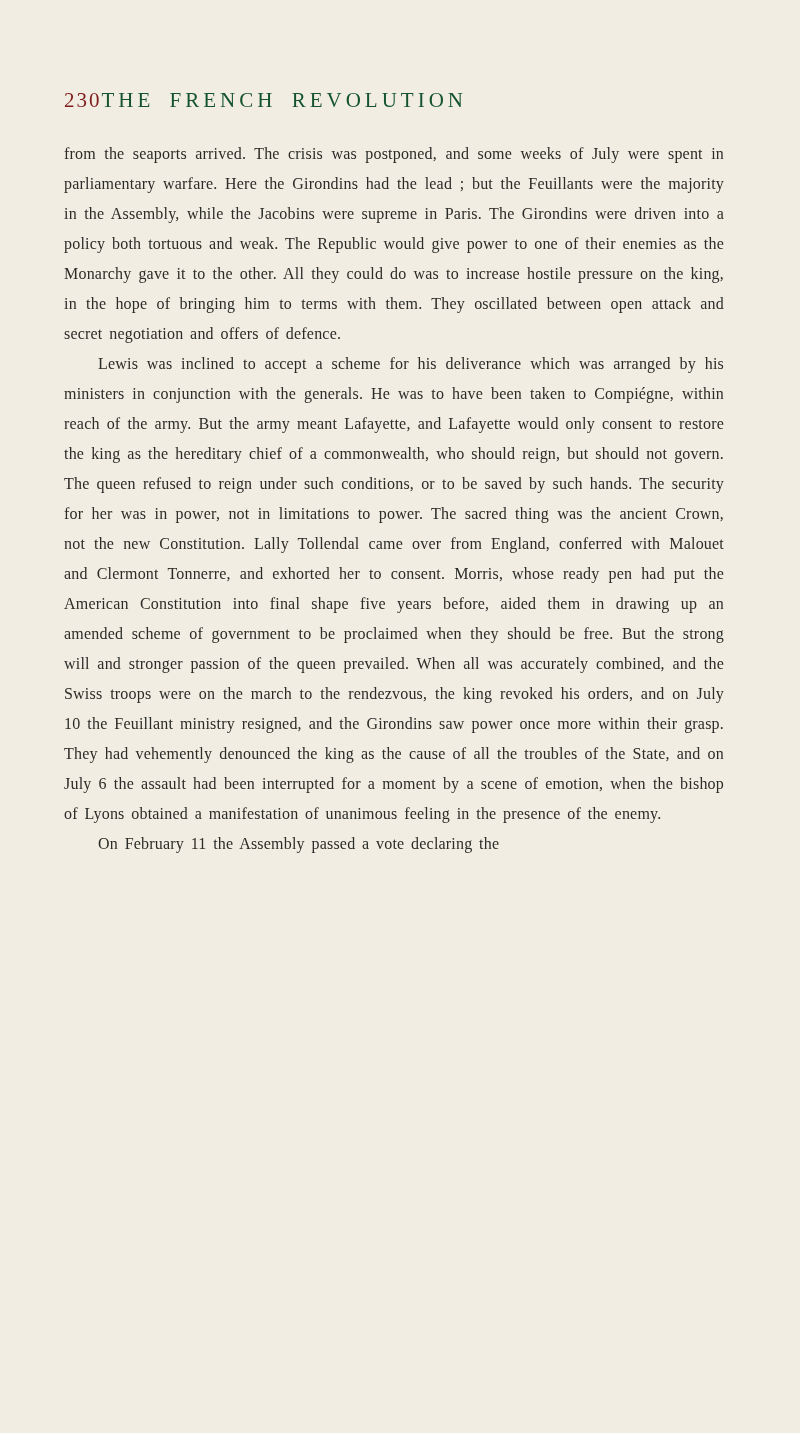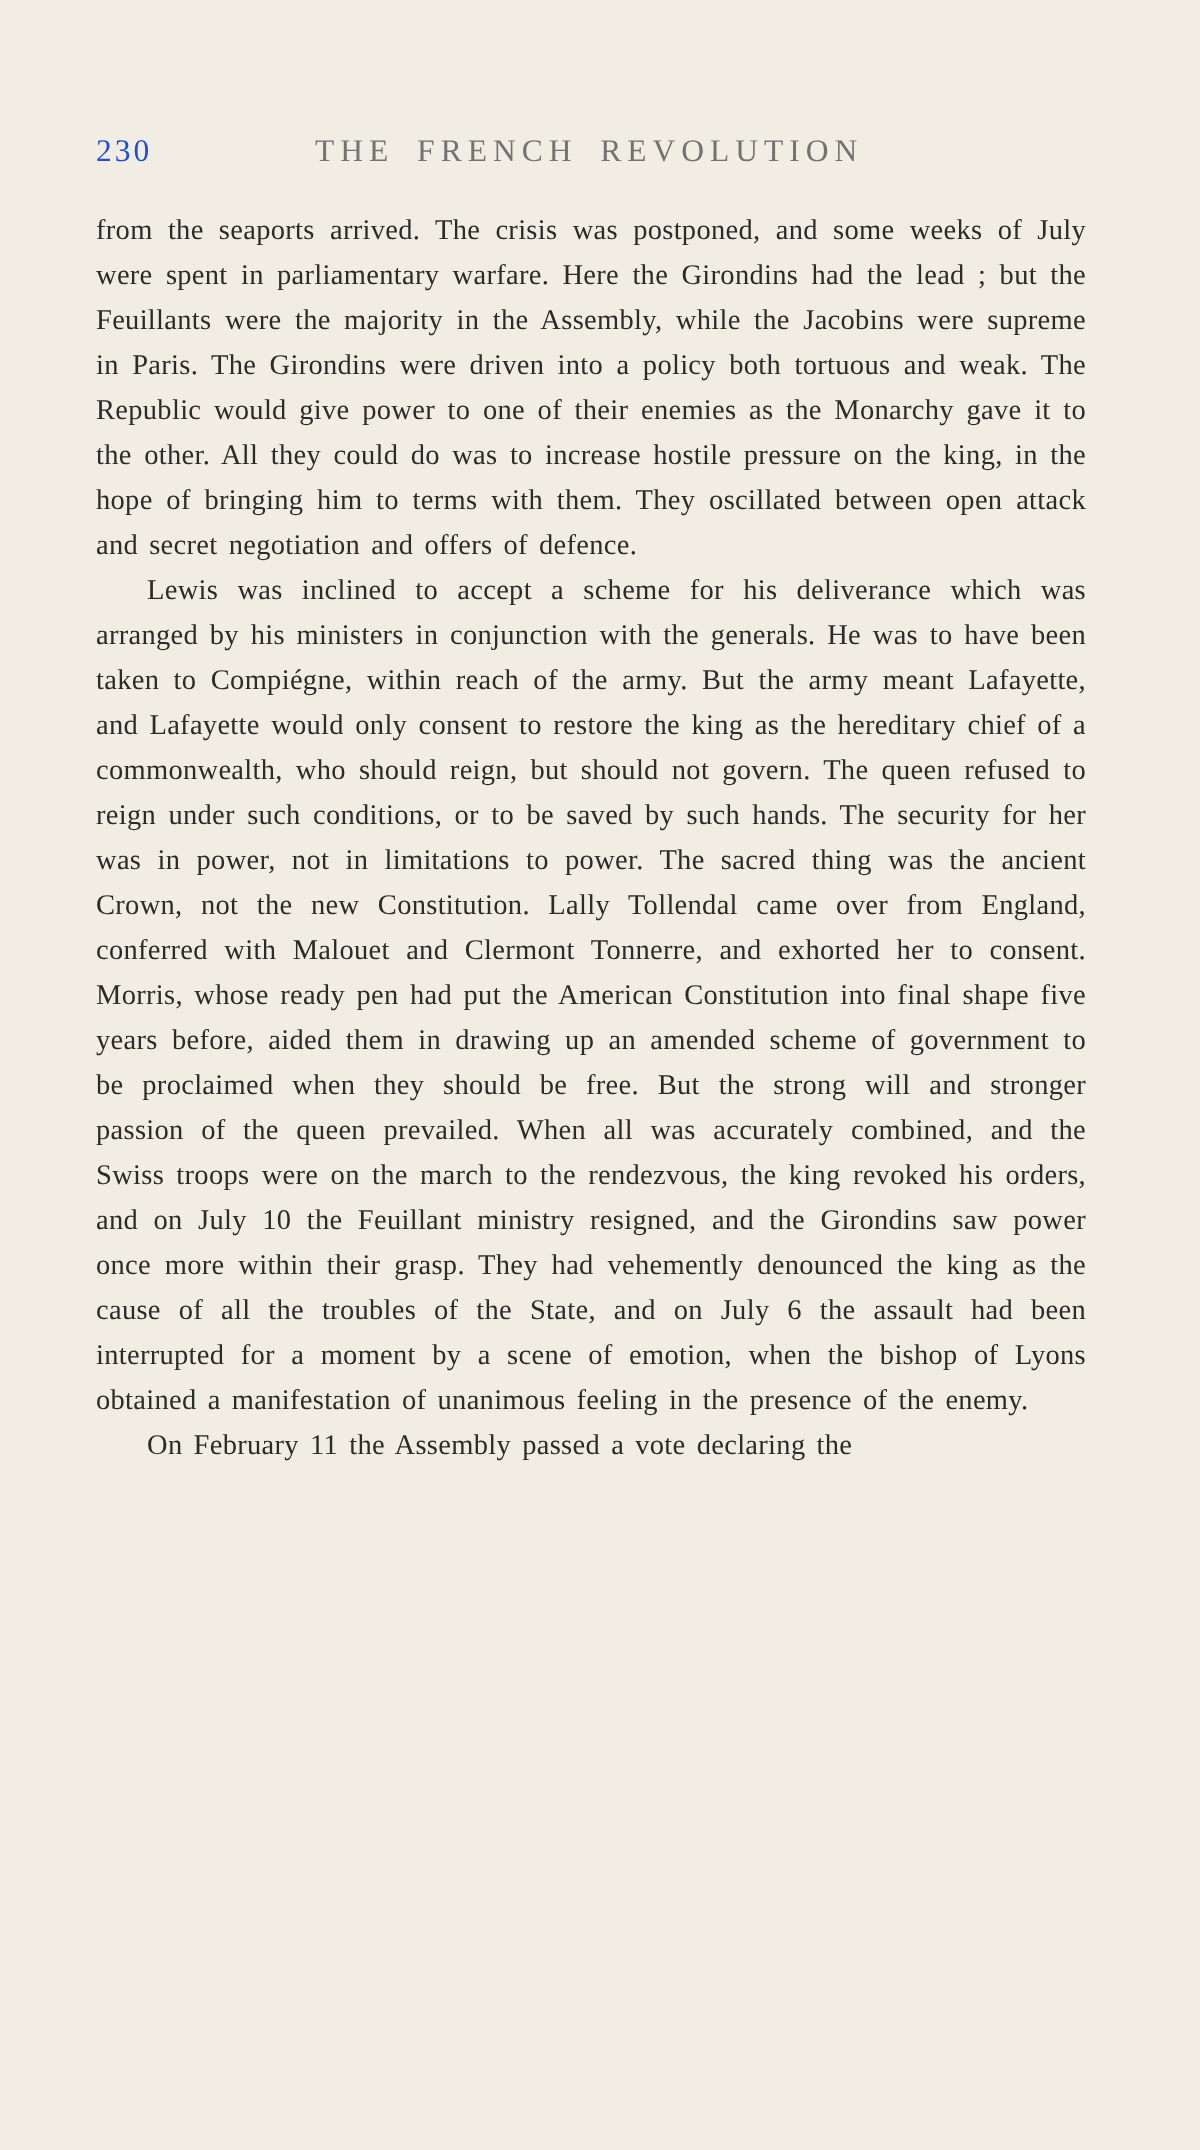--- a/index.html
+++ b/index.html
@@ -22,33 +22,33 @@
     position: relative;
   }
   .running-head {
     display: flex;
     align-items: baseline;
     margin-bottom: 26px;
   }
   .page-number {
     font-size: 21px;
     letter-spacing: 2px;
-    color: #1d4ed8;
+    color: #7f1d1d;
   }
   .head-title {
     flex: 1;
-    text-align: center;
+    text-align: left;
     font-size: 21px;
     letter-spacing: 4px;
     word-spacing: 6px;
-    color: #737373;
+    color: #14532d;
     padding-right: 40px;
   }
   .body-text {
-    font-size: 19px;
+    font-size: 16px;
     line-height: 30px;
     text-align: justify;
     letter-spacing: 0.2px;
     word-spacing: 2.5px;
   }
   .body-text p {
     margin: 0;
   }
   .body-text p.indent {
     text-indent: 34px;

